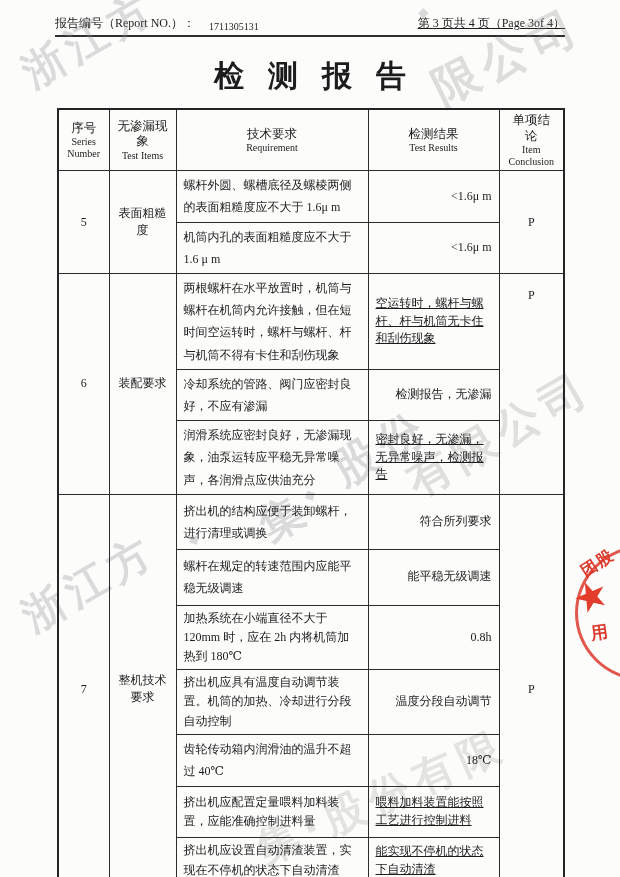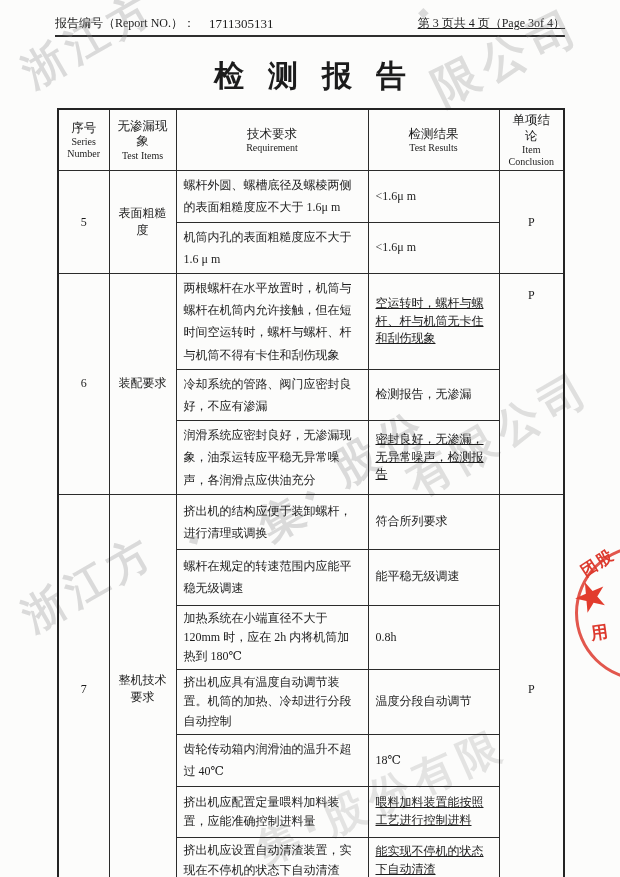--- a/index.html
+++ b/index.html
@@ -8,21 +8,21 @@
     background:#fcfcfb; overflow:hidden;
     font-family:"Liberation Serif","DejaVu Serif",serif;
     color:#1c1c1c;
   }
   
   .meta-row{
     position:absolute; left:55px; top:15px; width:510px;
     display:flex; align-items:flex-end; font-size:12px;
   }
   .report-no-label{white-space:nowrap;}
-  .report-no-value{margin-left:14px; font-size:13px;}
+  .report-no-value{margin-left:14px; font-size:10px;}
   .page-number{margin-left:auto; white-space:nowrap;text-decoration:underline;}
   .meta-rule{
     position:absolute; left:55px; top:35px; width:510px; height:2px;
     background:#2e2e2e;
   }
   .page-title{
     position:absolute; left:0; top:56px; width:620px;
     text-align:center; font-size:30px; font-weight:bold;
     letter-spacing:24px; text-indent:24px;
   }
@@ -42,21 +42,21 @@
     font-size:12px; font-weight:normal; vertical-align:middle;
     overflow:hidden;
   }
   table.report{border:2px solid #242424;}
   th.col-head{text-align:center; line-height:1.25; padding:2px 1px;}
   th.col-head .zh{font-size:12.5px; display:block;}
   th.col-head .en{font-size:10px; display:block; line-height:1.15;}
   td.series-cell, td.conclusion-cell{text-align:center;}
   td.item-cell{text-align:center; padding:3px 4px;}
   td.req-cell{text-align:left; line-height:1.85;}
-  td.res-cell{text-align:left; line-height:1.45; padding:3px 8px;}
+  td.res-cell{text-align:right; line-height:1.45; padding:3px 8px;}
   td.res-cell.left{text-align:left;text-decoration:underline;}
   td.res-top{vertical-align:middle;}
   
   #watermark-layer{position:absolute; inset:0; z-index:1; pointer-events:none;}
   .wm{
     position:absolute; white-space:nowrap; font-weight:bold;
     color:#8f8f8f; opacity:0.30; letter-spacing:7px;
     transform-origin:left top;
     font-family:"DejaVu Sans","Liberation Sans",sans-serif;
   }

